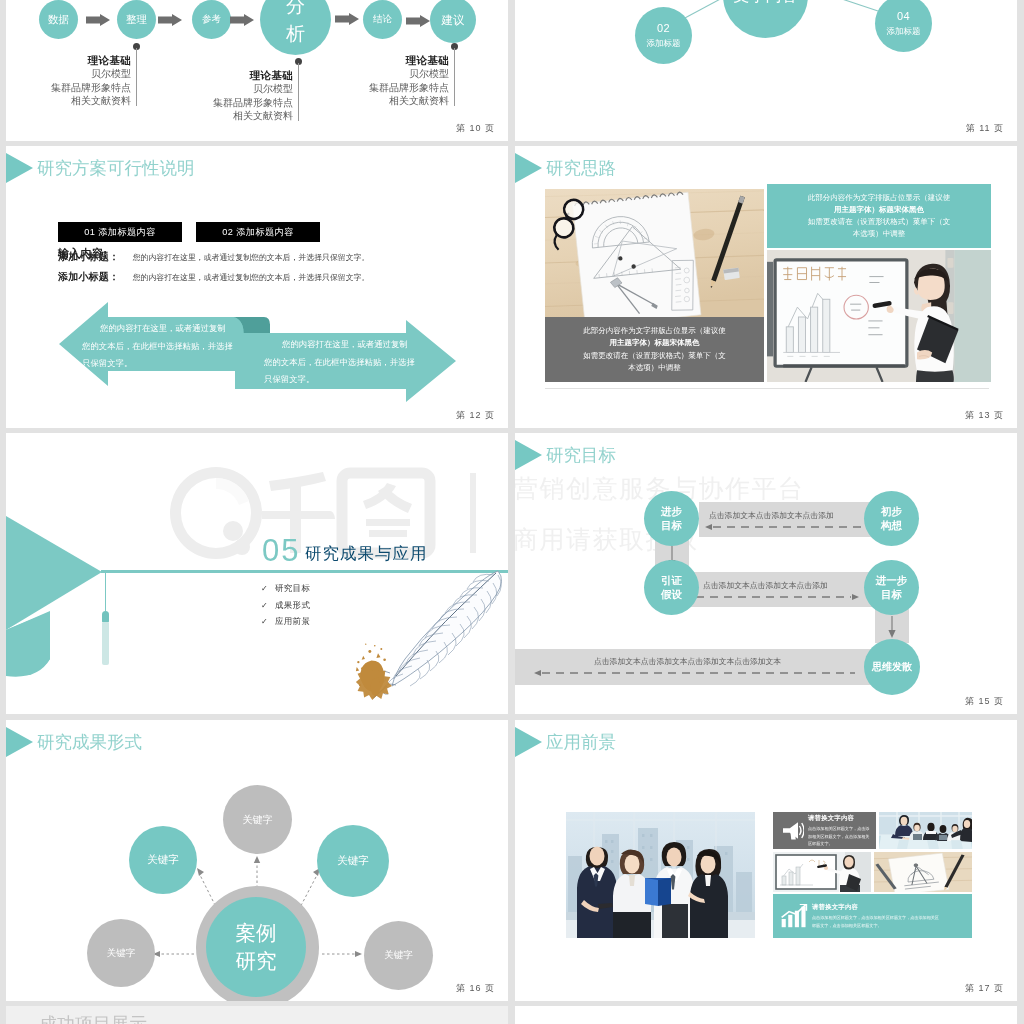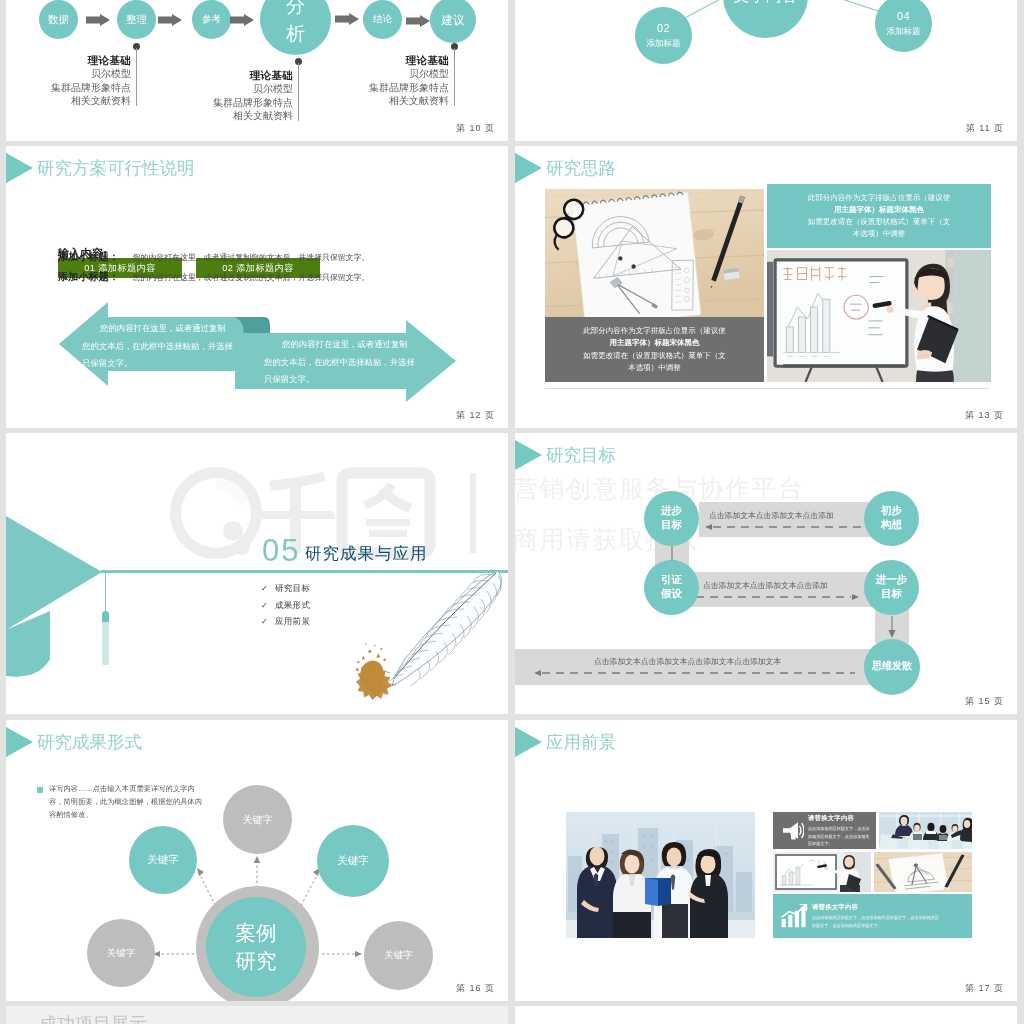--- a/index.html
+++ b/index.html
@@ -35,22 +35,22 @@
   
   #s11 .s11-center{left:208px;top:89px;width:85px;height:85px;font-size:16px;}
   #s11 .s11-n2{left:120px;top:143px;width:57px;height:57px;font-size:8.5px;line-height:1.55;}
   #s11 .s11-n4{left:360px;top:131px;width:57px;height:57px;font-size:8.5px;line-height:1.55;}
   #s11 .num{font-size:11px;letter-spacing:.5px;}
   #s11 .s11-body{position:absolute;left:47px;top:203px;width:411px;margin:0;
       font-size:8.5px;color:#555;line-height:2.15;text-align:justify;text-indent:18px;}
 
   
   #s12 .s12-ilabel{position:absolute;left:52px;top:55px;font-size:11px;font-weight:bold;color:#222;letter-spacing:.3px;margin-top:45px;}
-  #s12 .s12-tag{position:absolute;height:20px;width:124px;background:#4d7c0f;color:#fff;
-     font-size:9.2px;display:flex;align-items:center;justify-content:center;letter-spacing:.4px;margin-top:36px;}
+  #s12 .s12-tag{position:absolute;height:20px;width:124px;background:#000000;color:#fff;
+     font-size:9.2px;display:flex;align-items:center;justify-content:center;letter-spacing:.4px;}
   #s12 .t1{left:52px;top:76px;}
   #s12 .t2{left:190px;top:76px;}
   #s12 .s12-row{position:absolute;left:52px;white-space:nowrap;}
   #s12 .r1{top:100px;}
   #s12 .r2{top:120px;}
   #s12 .s12-row .lb{font-size:10px;font-weight:bold;color:#222;letter-spacing:.2px;}
   #s12 .s12-row .tx{font-size:7.9px;color:#444;margin-left:9px;}
   #s12 .s12-atxt{position:absolute;color:#fff;font-size:8.4px;line-height:2.1;white-space:nowrap;}
   #s12 .s12-atxt .ind{text-indent:18px;}
   #s12 .al{left:76px;top:174px;}
@@ -75,21 +75,21 @@
   #s14 .tcap{position:absolute;left:-3.5px;top:39px;width:7.5px;height:11px;border-radius:4px 4px 1px 1px;background:#72c3be;}
   #s14 .tbody{position:absolute;left:-3px;top:50px;width:6.5px;height:43px;border-radius:1px 1px 2px 2px;background:#cde7e5;}
   #s14 .s14-num{position:absolute;left:256px;top:100px;font-size:31px;color:#7cc9c4;font-weight:300;letter-spacing:2px;}
   #s14 .s14-ttl{position:absolute;left:299px;top:110px;font-size:16.5px;color:#0c4a6e;letter-spacing:1px;}
   #s14 .s14-list{position:absolute;left:255px;top:150px;margin:0;padding:0;list-style:none;}
   #s14 .s14-list li{font-size:8.5px;color:#3a3a3a;margin-bottom:4.5px;letter-spacing:.3px;}
   #s14 .s14-list .ck{color:#333;margin-right:7px;font-size:8px;}
 
   
   #s15 .s15-wm{position:absolute;left:-2px;top:30px;color:#f0f0f0;font-size:25px;line-height:2.05;letter-spacing:1.5px;font-weight:500;}
-  #s15 .s15-c{font-size:10.5px;line-height:1.28;font-weight:bold;font-family:Liberation Mono, monospace;}
+  #s15 .s15-c{font-size:10.5px;line-height:1.28;font-weight:bold;}
   #s15 .n1{left:129px;top:58px;width:55px;height:55px;}
   #s15 .n2{left:349px;top:58px;width:55px;height:55px;}
   #s15 .n3{left:129px;top:127px;width:55px;height:55px;}
   #s15 .n4{left:349px;top:127px;width:55px;height:55px;}
   #s15 .n5{left:349px;top:206px;width:56px;height:56px;font-size:10px;}
   #s15 .s15-lbl{position:absolute;font-size:7.8px;color:#5e5e5e;white-space:nowrap;}
   #s15 .l1{left:194px;top:77px;}
   #s15 .l2{left:188px;top:147px;}
   #s15 .l3{left:79px;top:223px;}
 
@@ -602,24 +602,20 @@
   <div class="circ s15-c n5">
       <span><span>思维发散</span></span>
     </div>
   <div class="pg">第 15 页</div>
 </div>
 
 <div class="slide" id="s16" style="left:6px;top:720px;width:502px;height:281px;">
   <div class="tri" style="left:0px;top:6.9px;"></div>
   <div class="ttl" style="left:31px;top:10px;">研究成果形式</div>
 
-  <div class="s16-note">
-    <span class="sq"></span>
-    <span class="nt">详写内容……点击输入本页需要详写的文字内容，简明扼要，此为概念图解，根据您的具体内容酌情修改。</span>
-  </div>
 
   <svg class="s16-links" style="position:absolute;left:0;top:0;" width="502" height="281">
     <g stroke="#8a8a8a" stroke-width=".9" stroke-dasharray="2.5 2.5" fill="none">
       <line x1="216" y1="199" x2="194" y2="155"></line>
       <line x1="251" y1="188" x2="251" y2="142"></line>
       <line x1="288" y1="199" x2="311" y2="155"></line>
       <line x1="188" y1="234" x2="153" y2="234"></line>
       <line x1="316" y1="234" x2="350" y2="234"></line>
     </g>
     <path d="M191 148 l2 8 l5 -4 z" fill="#8a8a8a"></path>

